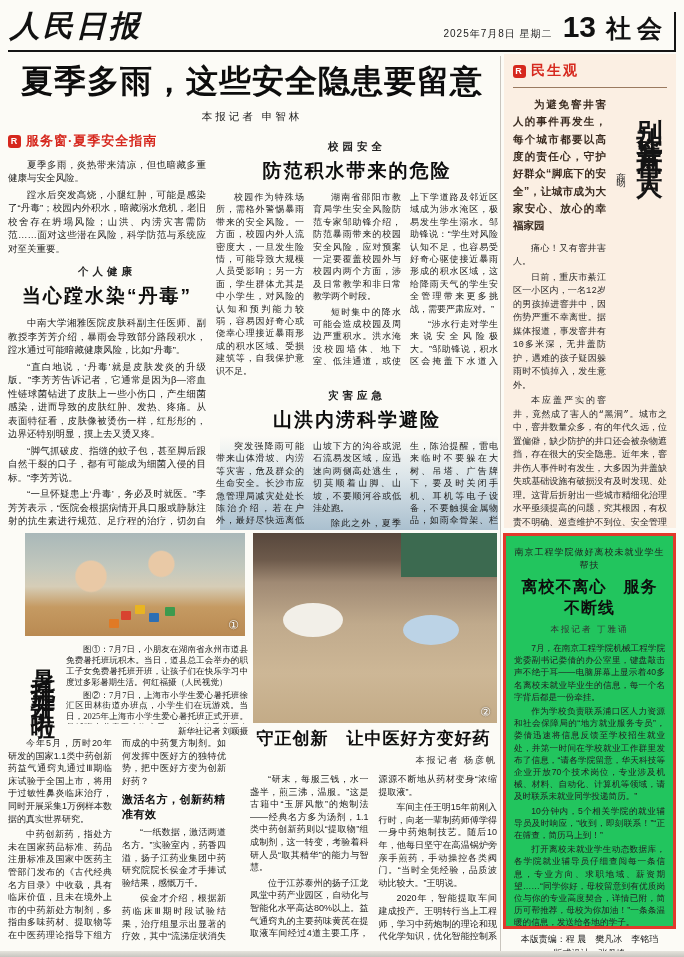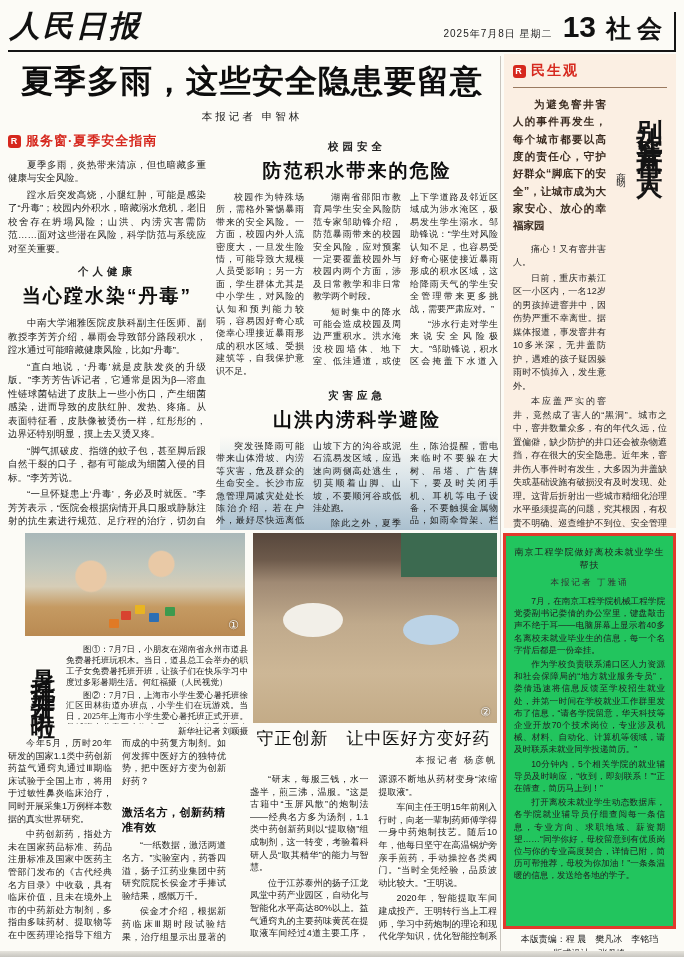--- a/index.html
+++ b/index.html
@@ -37,21 +37,21 @@
 
   
   .rule-v{position:absolute;left:500px;top:56px;width:1px;height:896px;background:#c9c5be;}
   .minsheng{position:absolute;left:504px;top:54px;width:172px;height:474px;background:#fbefe3;padding:8px 9px;box-sizing:border-box;overflow:hidden;}
   .ms-label{display:flex;align-items:center;gap:5px;color:#d6281e;font-weight:bold;font-size:14px;letter-spacing:2px;}
   .ms-divider{height:1px;background:#9a7a60;margin:7px 0 8px;}
   .ms-float{float:right;writing-mode:vertical-rl;text-orientation:upright;height:302px;margin:2px 0 6px 8px;}
   .ms-title{font-size:26px;font-weight:bold;letter-spacing:9px;color:#141414;font-family:"Liberation Serif",serif;margin-left:5px;}
   .ms-author{font-size:9.5px;color:#333;padding-top:66px;letter-spacing:6px;}
   .ms-intro{font-size:10.5px;font-weight:bold;line-height:1.65;color:#3a2b20;text-align:justify;text-indent:2em;margin:0 0 8px;}
-  .ms-body p{margin:0 0 2px;font-size:9px;line-height:1.5;text-align:justify;text-indent:2em;color:#2a2a2a;font-family:Liberation Sans, sans-serif;}
+  .ms-body p{margin:0 0 2px;font-size:9px;line-height:1.5;text-align:justify;text-indent:2em;color:#2a2a2a;font-family:Liberation Mono, monospace;}
 
   
   .photo{position:absolute;overflow:hidden;}
   .photo1{left:25px;top:533px;width:220px;height:103px;background:
     radial-gradient(circle at 30% 42%, #e9c9a6 0 9%, rgba(0,0,0,0) 10%),
     radial-gradient(circle at 62% 30%, #e9c9a6 0 8%, rgba(0,0,0,0) 9%),
     linear-gradient(180deg,#a9b8b9 0%,#c3c8bd 34%,#d6cdb7 52%,#c59a62 72%,#b98a52 100%);}
   .blk{position:absolute;width:10px;height:9px;border-radius:1px;}
   .photo2{left:253px;top:533px;width:244px;height:190px;background:
     linear-gradient(180deg,#57473c 0%,#6d5a4b 14%,#a08a74 26%,#c0aa8c 48%,#cdb796 74%,#c3ab87 100%);}
@@ -59,23 +59,23 @@
   .shirt{position:absolute;border-radius:50%;background:#f2efe8;}
   .badge{position:absolute;right:6px;bottom:4px;color:#fff;font-size:12px;text-shadow:0 0 2px rgba(0,0,0,.7);}
   .ph-title{position:absolute;left:27px;top:650px;height:150px;writing-mode:vertical-rl;text-orientation:upright;font-size:24px;font-weight:bold;letter-spacing:9px;color:#101010;}
   .captions{position:absolute;left:66px;top:644px;width:182px;height:80px;overflow:hidden;}
   .captions p{margin:0 0 2px;font-size:8.5px;line-height:1.28;text-align:justify;text-indent:2em;color:#222;font-family:"Liberation Serif",serif;}
   .credit{position:absolute;left:66px;top:726px;width:182px;text-align:right;font-size:8.5px;color:#222;font-family:"Liberation Serif",serif;}
 
   
   .tcm-left{position:absolute;left:8px;top:737px;width:218px;height:212px;column-count:2;column-gap:10px;overflow:hidden;}
   .tcm-left p,.tcm-mid-body p{margin:0 0 3px;font-size:9px;line-height:1.4;text-align:justify;text-indent:2em;color:#1d1d1d;}
-  .tcm-sub{font-size:11px;font-weight:bold;color:#0e0e0e;margin:18px 0 4px;letter-spacing:.5px;}
+  .tcm-sub{font-size:11px;font-weight:bold;color:#0e0e0e;margin:5px 0 4px;letter-spacing:.5px;}
   .tcm-mid{position:absolute;left:250px;top:727px;width:247px;height:224px;overflow:hidden;}
-  .tcm-headline{text-align:center;font-size:17px;font-weight:normal;letter-spacing:1px;color:#0d0d0d;}
+  .tcm-headline{text-align:center;font-size:17px;font-weight:bold;letter-spacing:1px;color:#0d0d0d;}
   .tcm-byline{text-align:right;font-size:9px;letter-spacing:2px;color:#333;margin:4px 0 6px;}
   .tcm-mid-body{column-count:2;column-gap:10px;height:172px;overflow:hidden;}
 
   
   .njbox{position:absolute;left:503px;top:533px;width:173px;height:396px;border:3px solid #e23a2c;background:#22c55e;box-sizing:border-box;padding:8px 8px;overflow:hidden;}
   .nj-kicker{text-align:center;font-size:9px;color:#222;letter-spacing:1px;margin:2px 0 5px;}
   .nj-headline{text-align:center;font-size:16px;font-weight:bold;color:#0d0d0d;letter-spacing:1px;margin-bottom:5px;}
   .nj-byline{text-align:center;font-size:8.5px;color:#333;letter-spacing:2px;margin-bottom:6px;}
   .nj-body p{margin:0 0 2px;font-size:8.6px;line-height:1.42;text-align:justify;text-indent:2em;color:#222;}
 
@@ -206,20 +206,21 @@
           <p>位于江苏泰州的扬子江龙凤堂中药产业园区，自动化与智能化水平高达80%以上。益气通窍丸的主要药味黄芪在提取液车间经过4道主要工序，源源不断地从药材变身“浓缩提取液”。</p>
           <p>车间主任王明15年前刚入行时，向老一辈制药师傅学得一身中药炮制技艺。随后10年，他每日坚守在高温锅炉旁亲手煎药，手动操控各类阀门。“当时全凭经验，品质波动比较大。”王明说。</p>
           <p>2020年，智能提取车间建成投产。王明转行当上工程师，学习中药炮制的理论和现代化学知识，优化智能控制系统中各个参数。如今，上百道控制阀门，都由智能系统控制，车间生产的提取液品质均匀，药效更为稳定。</p>
         </div>
 
     </div>
   </div>
 
   <div class="njbox">
     <div class="nj-kicker">南京工程学院做好离校未就业学生帮扶</div>
+    <div class="nj-headline">离校不离心　服务不断线</div>
     <div class="nj-byline">本报记者 丁雅诵</div>
     <div class="nj-body">
         <p>7月，在南京工程学院机械工程学院党委副书记娄倩的办公室里，键盘敲击声不绝于耳——电脑屏幕上显示着40多名离校未就业毕业生的信息，每一个名字背后都是一份牵挂。</p>
         <p>作为学校负责联系浦口区人力资源和社会保障局的“地方就业服务专员”，娄倩迅速将信息反馈至学校招生就业处，并第一时间在学校就业工作群里发布了信息，“请各学院留意，华天科技等企业开放70个技术岗位，专业涉及机械、材料、自动化、计算机等领域，请及时联系未就业同学投递简历。”</p>
         <p>10分钟内，5个相关学院的就业辅导员及时响应，“收到，即刻联系！”“正在筛查，简历马上到！”</p>
         <p>打开离校未就业学生动态数据库，各学院就业辅导员仔细查阅每一条信息，专业方向、求职地域、薪资期望……“同学你好，母校留意到有优质岗位与你的专业高度契合，详情已附，简历可帮推荐，母校为你加油！”一条条温暖的信息，发送给各地的学子。</p>
       </div>
   </div>
 
   <div class="pg-footer">

